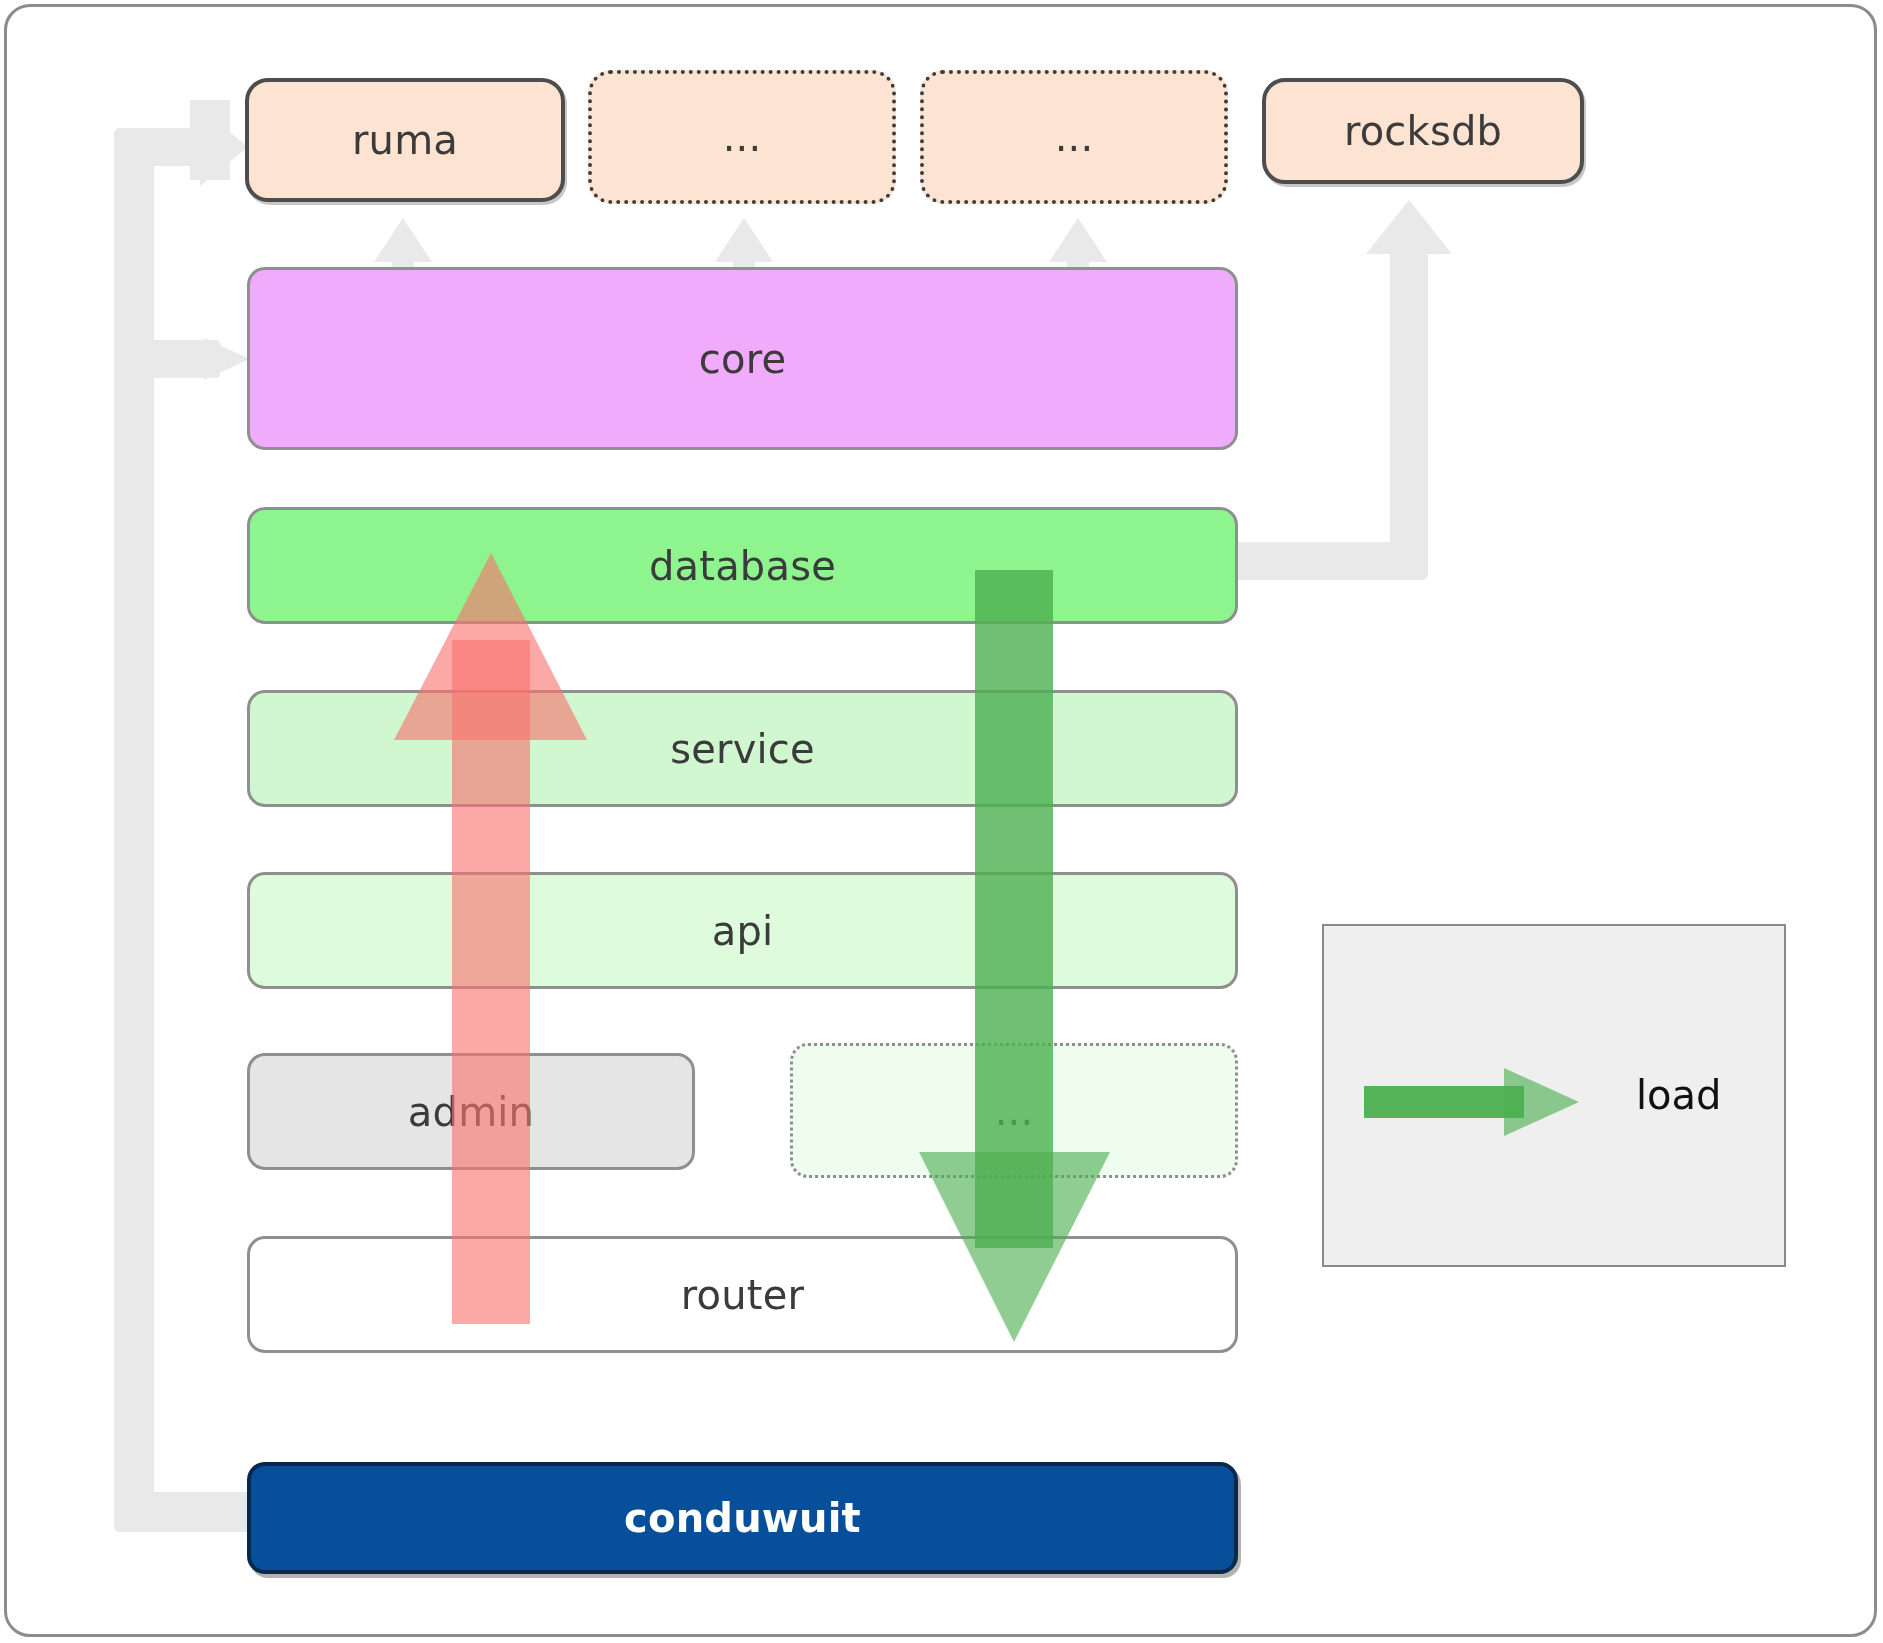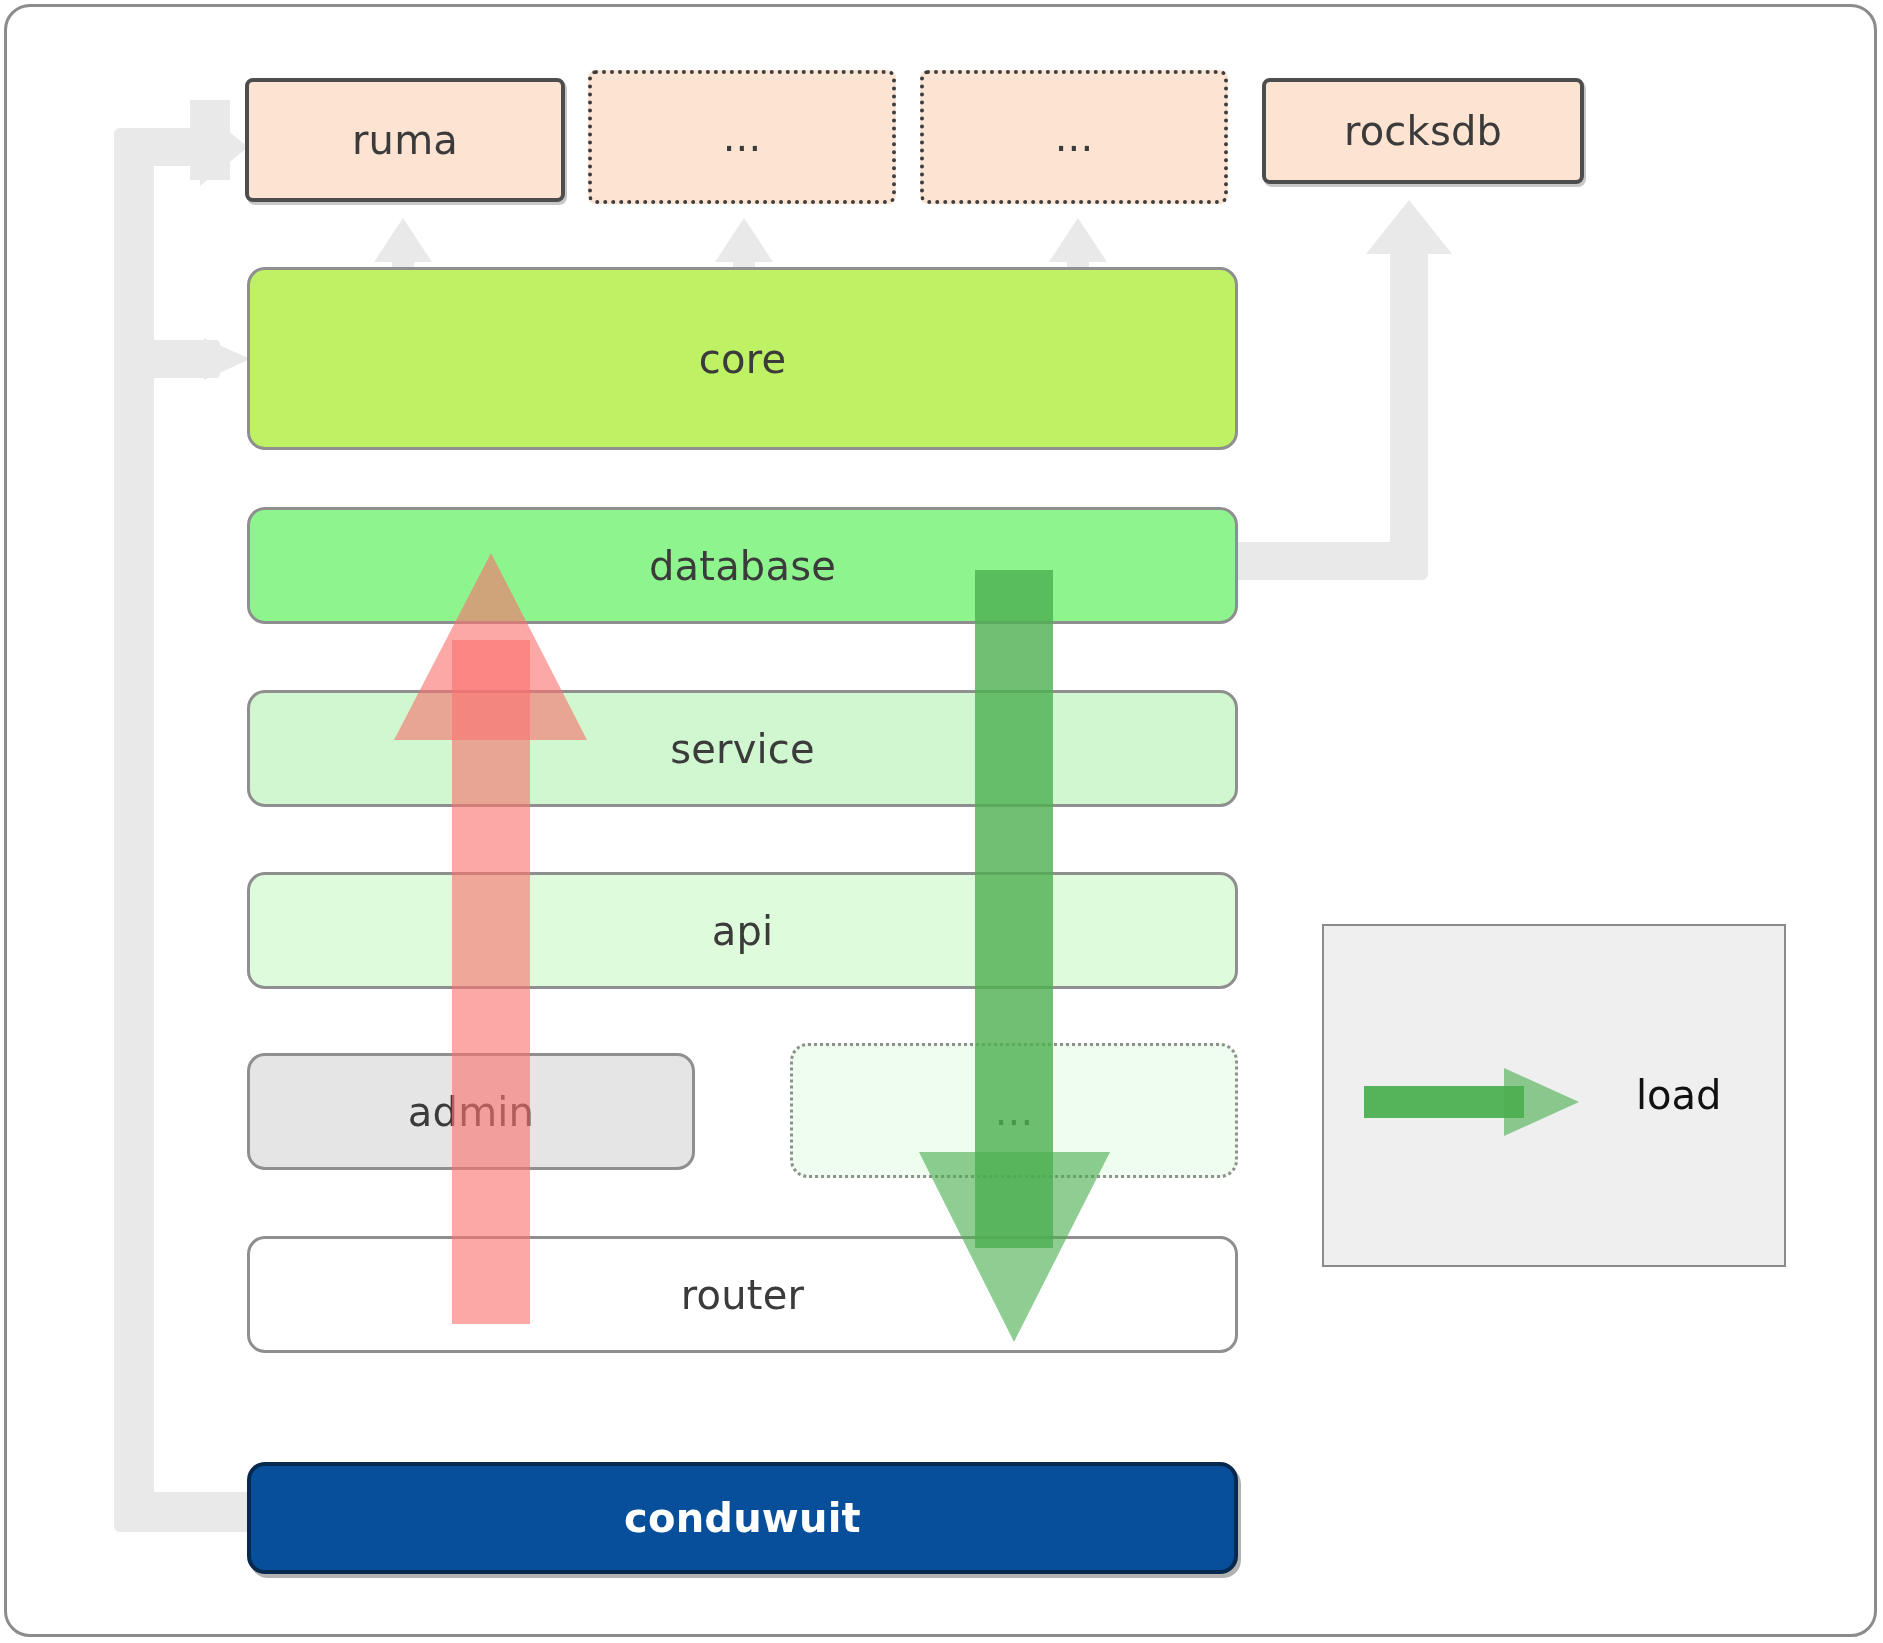--- a/index.html
+++ b/index.html
@@ -30,42 +30,42 @@
     background: #ffffff;
   }
 
   
   .node {
     position: absolute;
     box-sizing: border-box;
     display: flex;
     align-items: center;
     justify-content: center;
-    border-radius: 8px;
+    border-radius: 23px;
     font-size: 40px;
     color: #3b3b3b;
     letter-spacing: .2px;
     z-index: 4;
   }
   .node .lbl { pointer-events: none; }
 
   
   .dep {
     background: #fde3d1;
     border: 4px solid #4d4d4d;
     box-shadow: 2px 3px 0 rgba(0,0,0,.22);
   }
   .dep.dotted {
     border: 4px dotted #3d3d3d;
     box-shadow: none;
   }
 
   
   .core-box {
-    background: #bef264;
+    background: #f0abfc;
     border: 3px solid #8f8f8f;
     border-radius: 18px;
   }
 
   
   .layer {
     border: 3px solid #8f8f8f;
     border-radius: 18px;
   }
   .layer.l-database { background: #8ef58e; }

